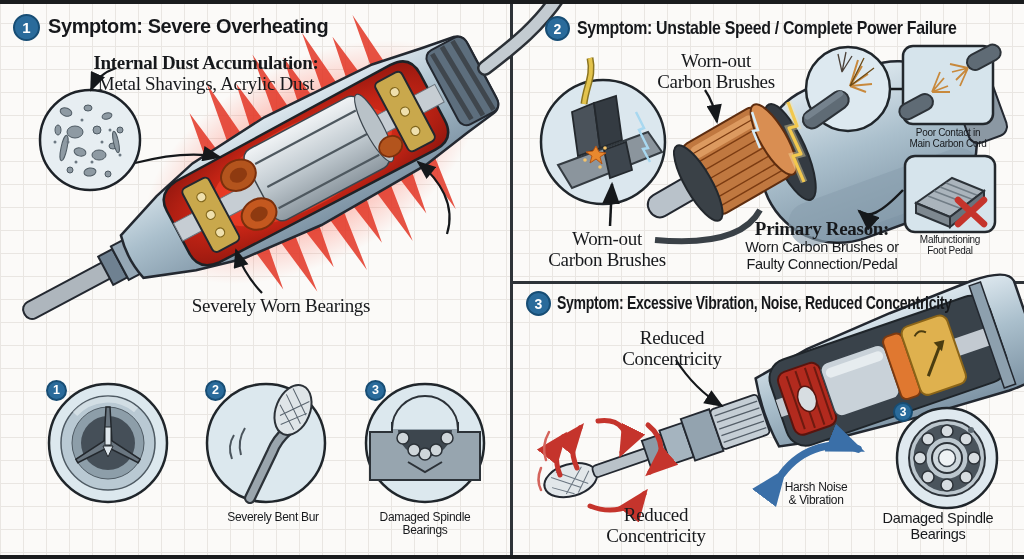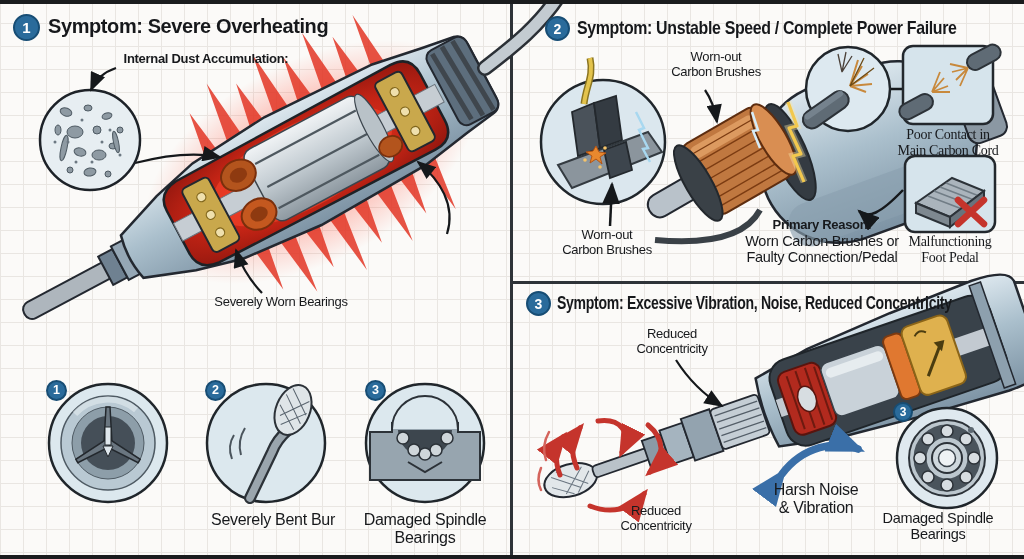--- a/index.html
+++ b/index.html
@@ -22,21 +22,21 @@
   .t1{left:48px;top:14px;font-size:21px;transform:scaleX(.95);}
   .t2{left:577px;top:17px;font-size:18.5px;transform:scaleX(.86);}
   .t3{left:557px;top:292px;font-size:18.5px;transform:scaleX(.76);}
   .badge{position:absolute;z-index:25;background:#2a6b9b;border:2px solid #174d74;border-radius:50%;
          color:#fff;font-weight:700;display:flex;align-items:center;justify-content:center;
          box-sizing:border-box;line-height:1;}
   .label{position:absolute;z-index:22;transform:translateX(-50%);text-align:center;
          color:#17191c;font-size:14.5px;line-height:1.12;letter-spacing:-0.3px;white-space:nowrap;}
   .label .ln{display:block;}
   .bold{font-weight:700;}
-  .fs16{font-size:16px;} .fs15{font-size:13px;} .fs14{font-size:14px;font-family:Liberation Serif, serif;}
+  .fs16{font-size:12px;} .fs15{font-size:19px;font-family:Liberation Serif, serif;} .fs14{font-size:10px;}
 </style>
 </head>
 <body>
 
 <div id="canvas">
 
   <div class="divider-v"></div>
   <div class="divider-h"></div>
 
   <svg id="art" width="1024" height="559" viewBox="0 0 1024 559">
@@ -358,20 +358,21 @@
   <div class="badge" style="left:205px;top:380px;width:21px;height:21px;font-size:12.5px;">2</div>
   <div class="badge" style="left:365px;top:380px;width:21px;height:21px;font-size:12.5px;">3</div>
   <div class="badge" style="left:893px;top:402px;width:20px;height:20px;font-size:12px;">3</div>
 
   <div class="title t1">Symptom: Severe Overheating</div>
   <div class="title t2">Symptom: Unstable Speed / Complete Power Failure</div>
   <div class="title t3">Symptom: Excessive Vibration, Noise, Reduced Concentricity</div>
 
   <div class="label fs15" style="left:206px;top:52px;">
     <span class="ln bold">Internal Dust Accumulation:</span>
+    <span class="ln">Metal Shavings, Acrylic Dust</span>
   </div>
   <div class="label fs15" style="left:281px;top:295px;">
     <span class="ln">Severely Worn Bearings</span>
   </div>
 
   <div class="label fs16" style="left:273px;top:511px;">
     <span class="ln">Severely Bent Bur</span>
   </div>
   <div class="label fs16" style="left:425px;top:511px;">
     <span class="ln">Damaged Spindle</span>

